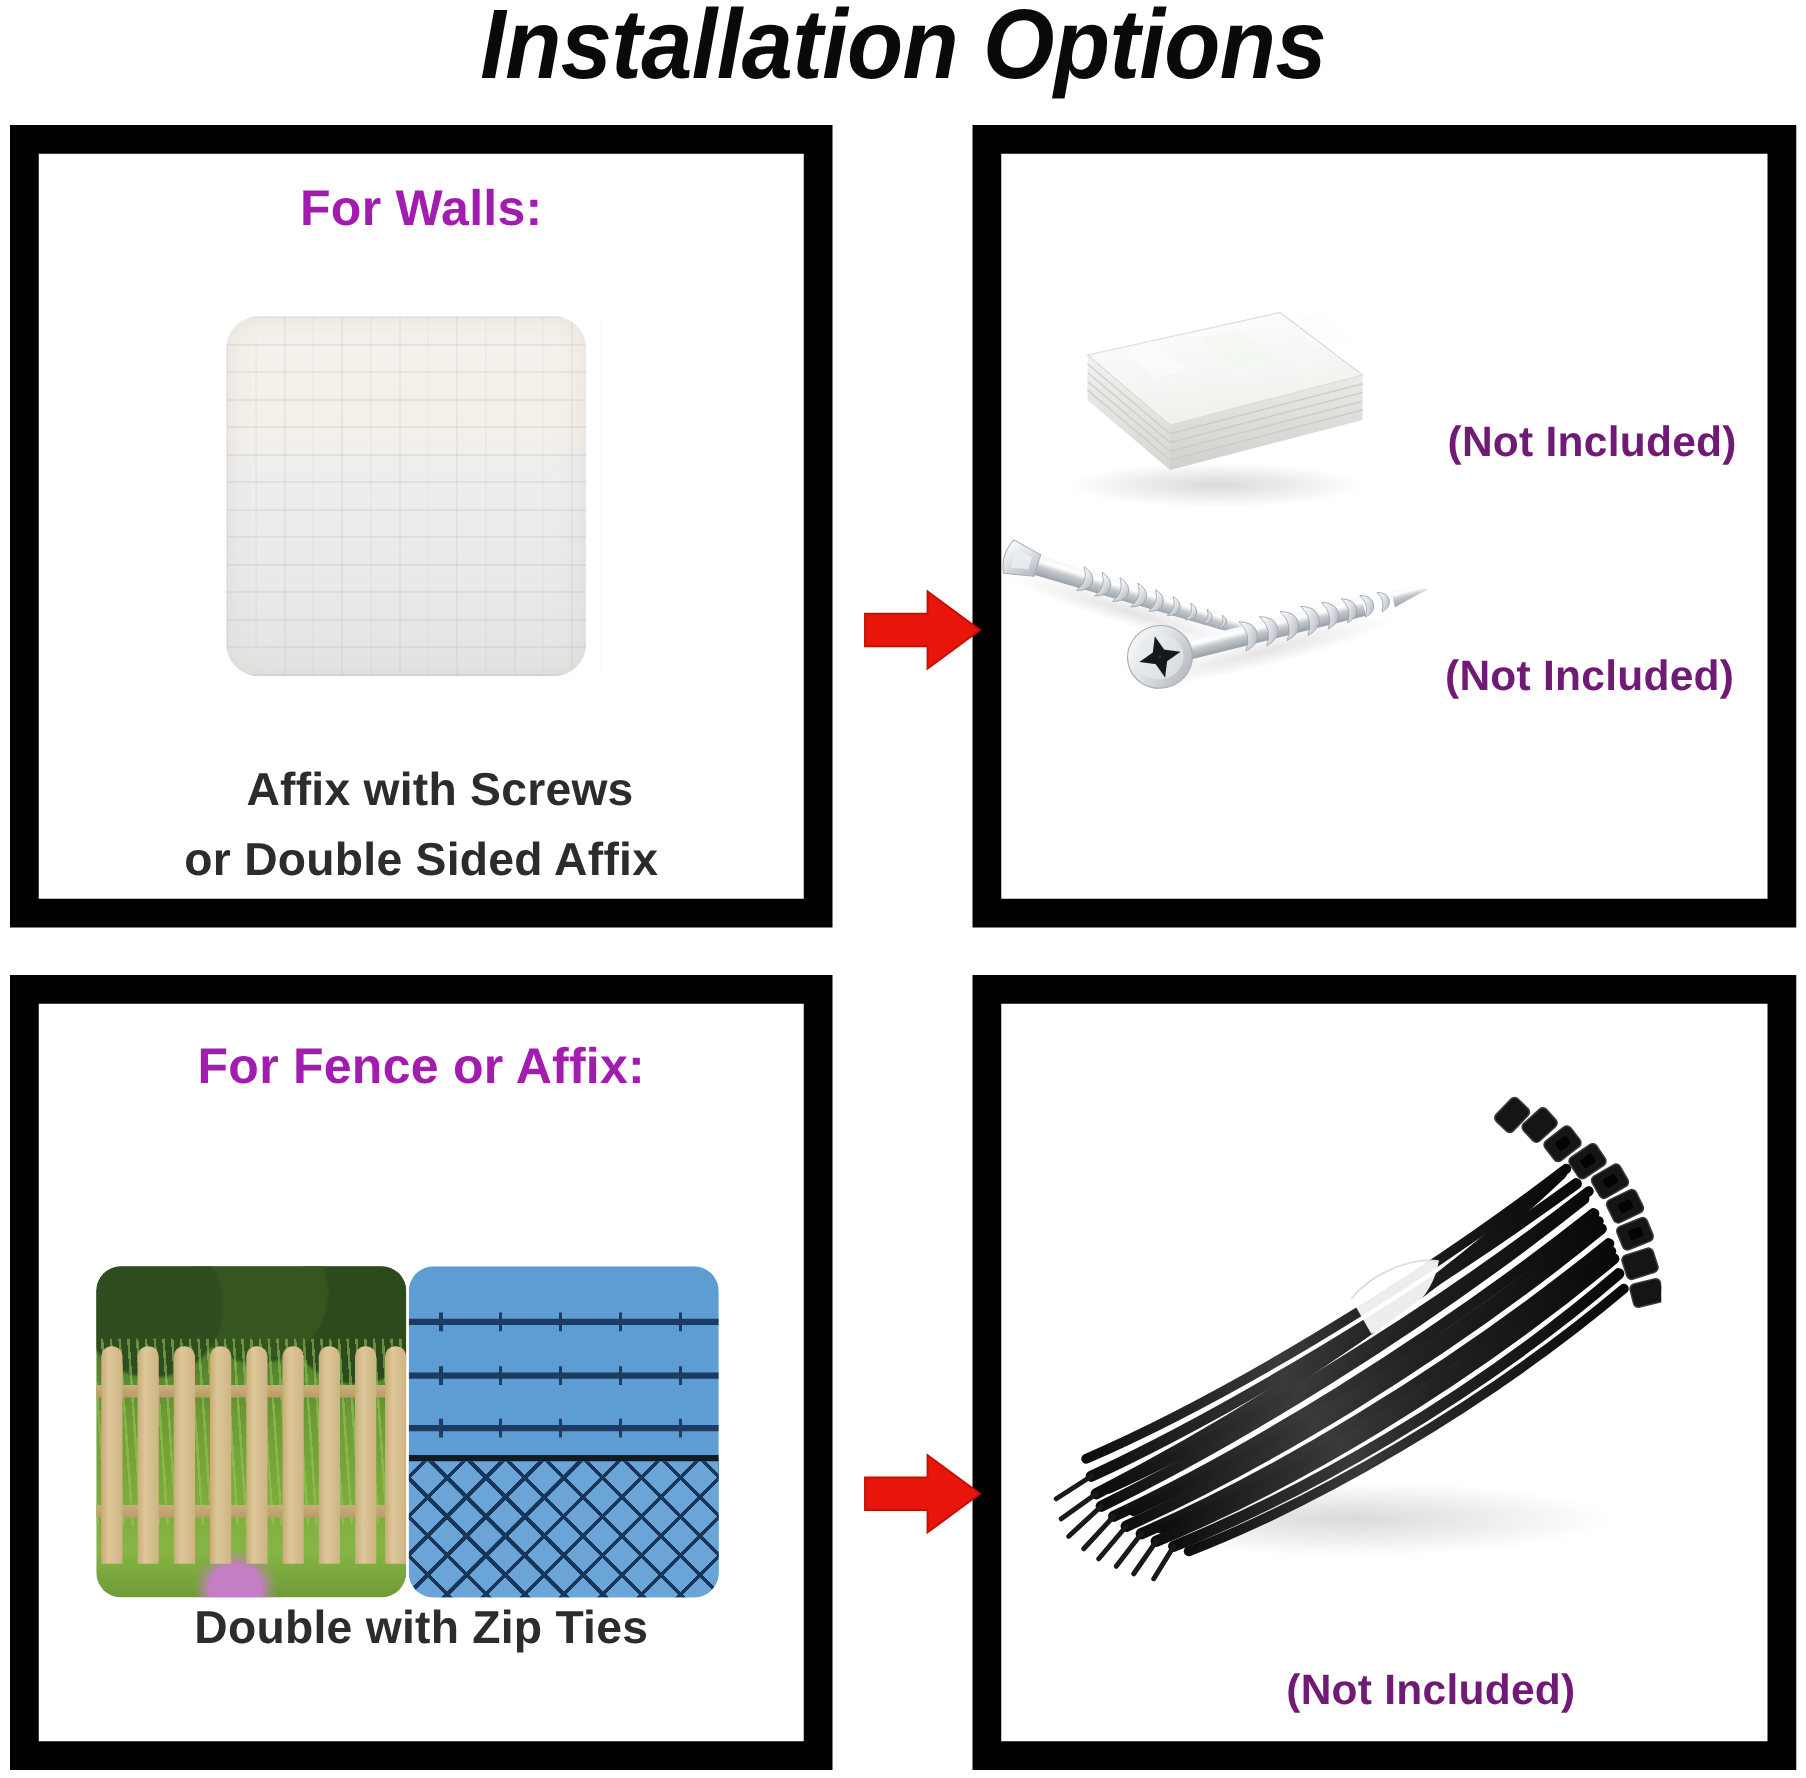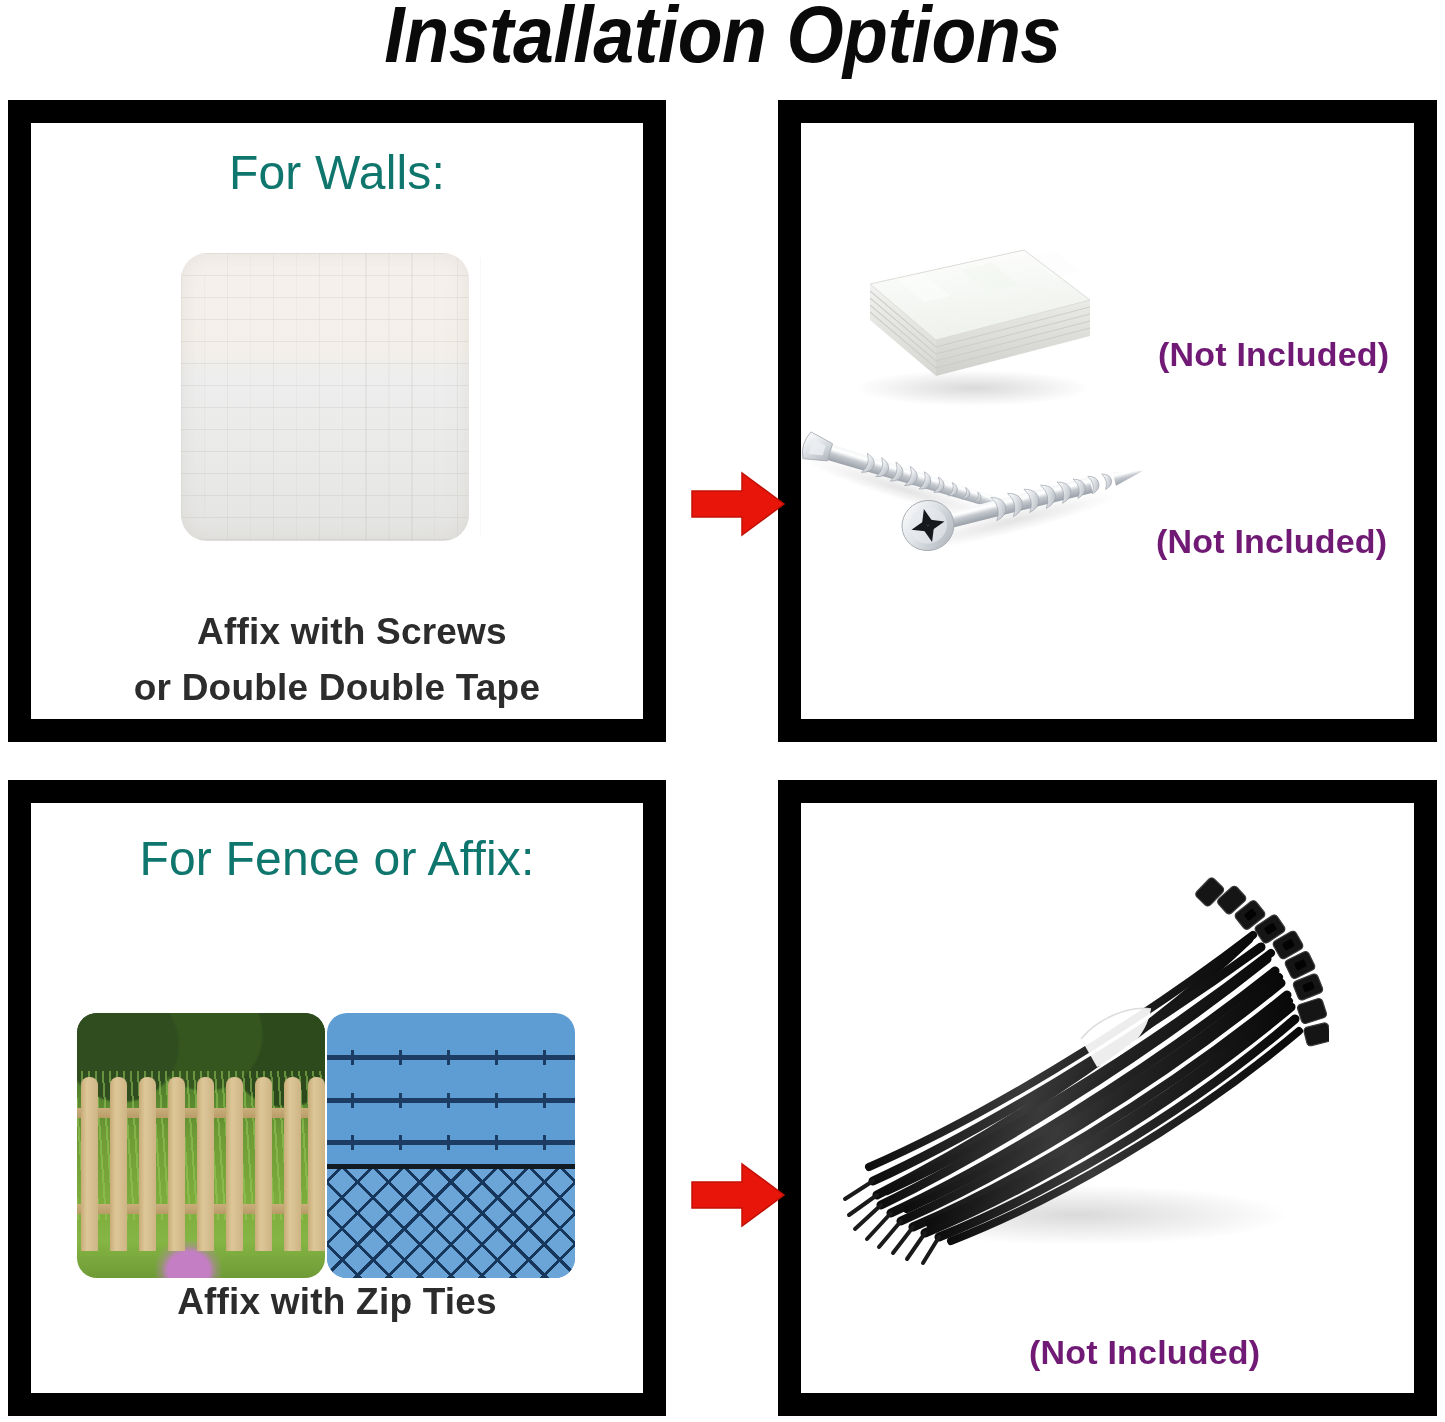--- a/index.html
+++ b/index.html
@@ -56,23 +56,23 @@
     width: 100%;
     height: 100%;
     overflow: hidden;
   }
 
   
   .panel-heading {
     position: absolute;
     width: 100%;
     text-align: center;
-    font-size: 48px;
-    font-weight: normal;
-    color: #0f766e;
+    font-size: 40px;
+    font-weight: bold;
+    color: #a21caf;
     letter-spacing: 0.2px;
     white-space: nowrap;
   }
   #heading-walls { top: 22px; left: 0; }
   #heading-fence { top: 28px; left: 0; }
 
   .caption {
     position: absolute;
     width: 100%;
     text-align: center;
@@ -249,21 +249,21 @@
 <div id="panel-grid">
 
   <div class="panel" id="panel-walls">
     <div class="panel-inner">
 
       <div class="panel-heading" id="heading-walls">For Walls:</div>
 
       <div id="wall-swatch"></div>
 
       <div class="caption" id="caption-walls-1">Affix with Screws</div>
-      <div class="caption" id="caption-walls-2">or Double Double Tape</div>
+      <div class="caption" id="caption-walls-2">or Double Sided Affix</div>
     </div>
   </div>
 
   <div class="panel" id="panel-hardware">
     <div class="panel-inner">
 
       <svg id="tape-stack" viewBox="0 0 280 180">
         <defs>
           <linearGradient id="tapeTop" x1="0" y1="0" x2="0.3" y2="1">
             <stop offset="0%" stop-color="#ffffff"></stop>
@@ -411,21 +411,21 @@
 
       <div class="fence-photo" id="photo-chain">
         <div class="chain-bg"></div>
         <div class="barb" style="top:16%"></div>
         <div class="barb" style="top:32%"></div>
         <div class="barb" style="top:48%"></div>
         <div class="top-bar" style="top:57%"></div>
         <div class="mesh"></div>
       </div>
 
-      <div class="caption" id="caption-fence">Affix with Zip Ties</div>
+      <div class="caption" id="caption-fence">Double with Zip Ties</div>
     </div>
   </div>
 
   <div class="panel" id="panel-zipties">
     <div class="panel-inner">
 
       <svg id="ziptie-bundle" viewBox="0 0 500 430">
         <defs>
           <linearGradient id="tieG" x1="0" y1="0" x2="1" y2="0">
             <stop offset="0%" stop-color="#0d0d0d"></stop>

